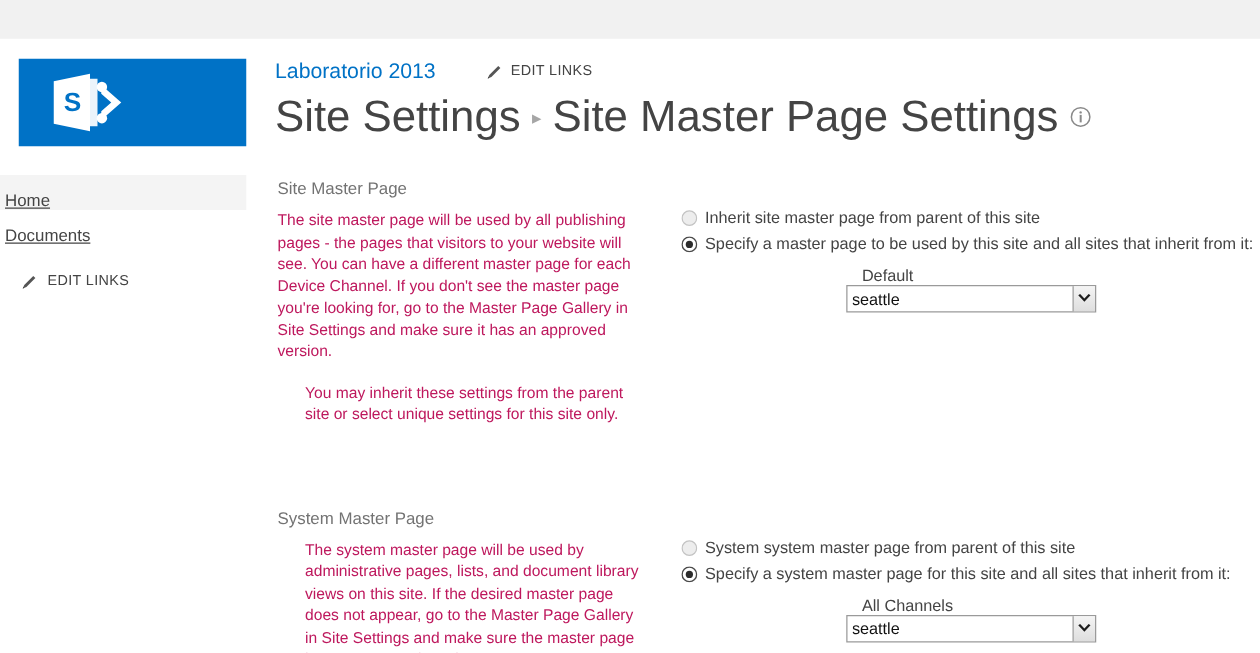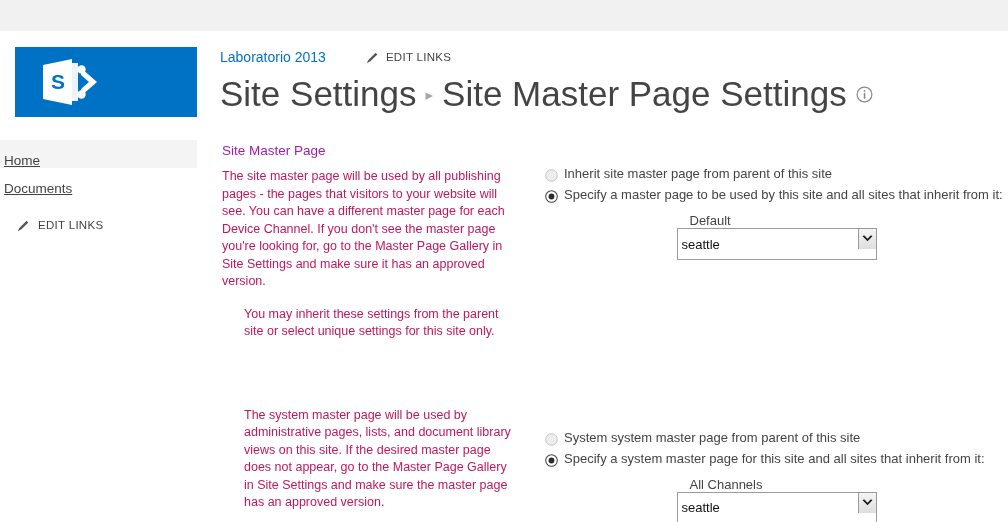--- a/index.html
+++ b/index.html
@@ -40,21 +40,21 @@
     left: 220px; top: 46px;
     width: 788px;
   }
   #top-links {
     height: 22px;
     display: flex;
     align-items: center;
   }
   #breadcrumb-link {
     color: #0072c6;
-    font-size: 14px;
+    font-size: 17px;
     text-decoration: none;
     line-height: 18px;
     cursor: pointer;
   }
   #edit-links-top {
     margin-left: 40px;
     display: flex;
     align-items: center;
     cursor: pointer;
   }
@@ -133,41 +133,41 @@
     width: 788px;
   }
   .setting-section { position: relative; }
   #section-system { margin-top: 66px; }
 
   .section-desc {
     width: 292px;
   }
   .section-heading {
     font-size: 13.5px;
-    color: #a21caf;
+    color: #737373;
     margin: 0 0 10px 2px;
     font-weight: 400;
   }
   .section-para {
     font-size: 12.5px;
     line-height: 17.5px;
     color: #be185d;
     margin: 0 0 15px 2px;
   }
   .section-para:last-child { margin-bottom: 0; margin-left: 24px; }
 
   .section-controls {
     position: absolute;
     left: 325px;
     top: 22px;
     width: 463px;
   }
   .radio-row {
     display: flex;
-    align-items: center;
+    align-items: flex-start;
     margin-bottom: 3px;
     cursor: pointer;
   }
   .radio-row .radio-mark {
     margin-top: 3px;
     margin-right: 6px;
     flex: none;
   }
   .radio-row .radio-label {
     font-size: 13px;
@@ -183,21 +183,21 @@
   }
   .channel-label {
     width: 222px;
     padding-left: 24px;
     font-size: 13px;
     color: #444444;
     box-sizing: border-box;
   }
   .master-select {
     width: 200px;
-    height: 32px;
+    height: 22px;
     font-family: "Liberation Sans", sans-serif;
     font-size: 13px;
     color: #111111;
     background: #ffffff;
     border: 1px solid #9a9a9a;
     border-radius: 0;
     padding: 0 0 0 4px;
     box-sizing: border-box;
     -webkit-appearance: none;
     -moz-appearance: none;
@@ -318,20 +318,21 @@
               <path d="M0.6 1.2 L5.5 6.3 L10.4 1.2 L8.9 0.2 L5.5 3.7 L2.1 0.2 Z" fill="#1d1d1d"></path>
             </svg>
           </span>
         </span>
       </div>
     </div>
   </div>
 
   <div class="setting-section" id="section-system">
     <div class="section-desc">
+      <h2 class="section-heading">System Master Page</h2>
       <p class="section-para">The system master page will be used by administrative pages, lists, and document library views on this site. If the desired master page does not appear, go to the Master Page Gallery in Site Settings and make sure the master page has an approved version.</p>
 
     </div>
 
     <div class="section-controls">
       <div class="radio-row">
         <svg class="radio-mark" width="13" height="13" viewBox="0 0 13 13">
           <circle cx="6.5" cy="6.5" r="5.8" fill="#ededed" stroke="#c3c3c3" stroke-width="1"></circle>
         </svg>
         <span class="radio-label">System system master page from parent of this site</span>

